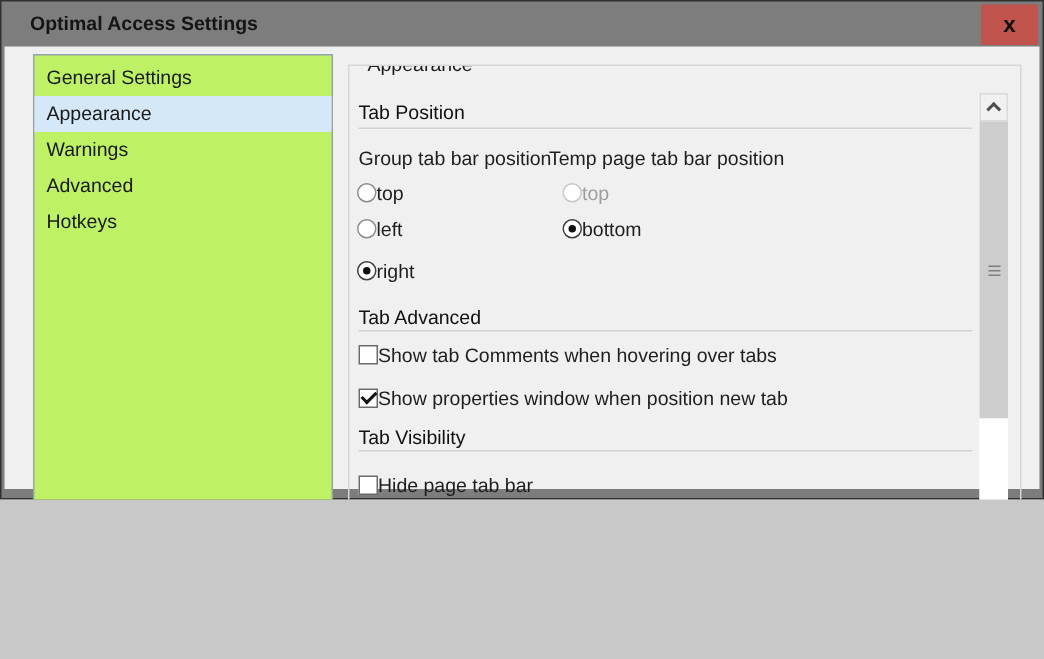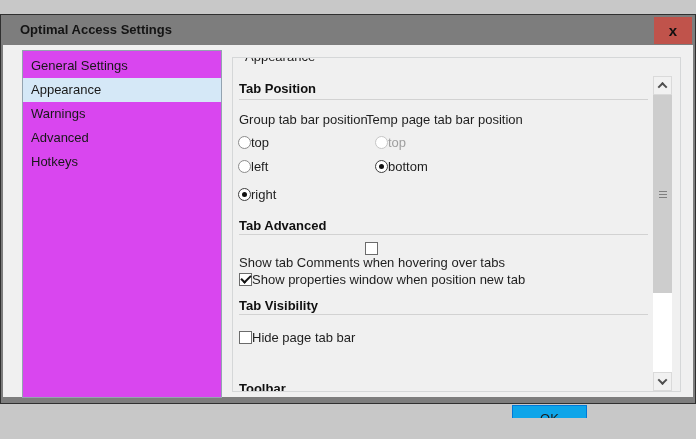--- a/index.html
+++ b/index.html
@@ -1,46 +1,46 @@
 <!DOCTYPE html>
 <html style="--titlebar: #7d7d7d; --close: #c0534b; --body: #f0f0f0; --selection: #d5e8f7; --accent: #0078d7; --thumb: #cdcdcd;"><head>
 <meta charset="utf-8">
 <style>
   html,body { margin:0; padding:0; background:#c8c8c8; font-family:"Liberation Sans", sans-serif; cursor:default; }
   * { box-sizing:border-box; -webkit-user-select:none; user-select:none; }
 
-  .window { position:relative; width:696px; height:390px; margin:14px auto;
+  .window { position:relative; width:696px; height:333px; margin:0 auto;
             background:var(--titlebar,#7d7d7d); border:1px solid #303030; }
 
   
   .titlebar { position:absolute; top:0; left:0; right:0; height:30px; }
   .title-text { position:absolute; left:19px; top:0; line-height:30px;
                 font-size:13px; font-weight:bold; color:#141414; }
   .close-btn { position:absolute; top:2px; right:3px; width:38px; height:27px;
                background:var(--close,#c0534b); color:#101010; display:flex;
                align-items:center; justify-content:center;
                font-size:15px; font-weight:bold; line-height:1; }
 
   
   .body { position:absolute; left:2px; right:2px; top:30px; bottom:6px;
           background:var(--body,#f0f0f0); }
 
   
   .listbox { position:absolute; left:19px; top:5px; width:200px; height:348px;
-             background:#d946ef; border:1px solid #93a3b0; padding-top:3px; }
+             background:#bef264; border:1px solid #93a3b0; padding-top:3px; }
   .list-item { height:24px; line-height:24px; padding-left:8px; font-size:13px; color:#181818; }
   .list-item.selected { background:var(--selection,#d5e8f7); }
 
   
   .groupbox { position:absolute; left:229px; top:12px; width:449px; height:335px;
               border:1px solid #d5d7d8; overflow:hidden; }
   .groupbox-label { position:absolute; top:-9px; left:7px; background:var(--body,#f0f0f0);
                     padding:0 5px; font-size:13px; color:#1c1c1c; line-height:16px; }
 
-  .section-title { position:absolute; left:6px; font-size:13px; font-weight:bold; color:#101010; line-height:15px; }
+  .section-title { position:absolute; left:6px; font-size:13px; font-weight:normal; color:#101010; line-height:15px; }
   .sep { position:absolute; left:6px; right:32px; height:1px; background:#d2d2d2; }
   .col-label { position:absolute; font-size:13px; color:#1e1e1e; line-height:15px; }
 
   .opt-row { position:absolute; display:flex; align-items:center; gap:0; height:16px; }
   .opt-row .opt-label { font-size:13px; color:#1e1e1e; line-height:15px; }
   .opt-row.disabled .opt-label { color:#9e9e9e; }
 
   .radio { width:13px; height:13px; border:1px solid #8c8c8c; border-radius:50%;
            background:#fff; flex:0 0 13px; display:flex; align-items:center; justify-content:center; }
   .opt-row.checked .radio { border-color:#3f3f3f; }
@@ -122,21 +122,21 @@
         <span class="opt-label">top</span>
       </div>
       <div class="opt-row checked" style="left:142px; top:100px;">
         <span class="radio"></span>
         <span class="opt-label">bottom</span>
       </div>
 
       <div class="section-title" style="top:160px;">Tab Advanced</div>
       <div class="sep" style="top:176px;"></div>
 
-      <div class="opt-row" style="left:6px; top:184px;flex-direction:column;">
+      <div class="opt-row" style="left:6px; top:184px;">
         <span class="checkbox"></span>
         <span class="opt-label">Show tab Comments when hovering over tabs</span>
       </div>
       <div class="opt-row checked" style="left:6px; top:213px;">
         <span class="checkbox"></span>
         <span class="opt-label">Show properties window when position new tab</span>
       </div>
 
       <div class="section-title" style="top:240px;">Tab Visibility</div>
       <div class="sep" style="top:256px;"></div>

